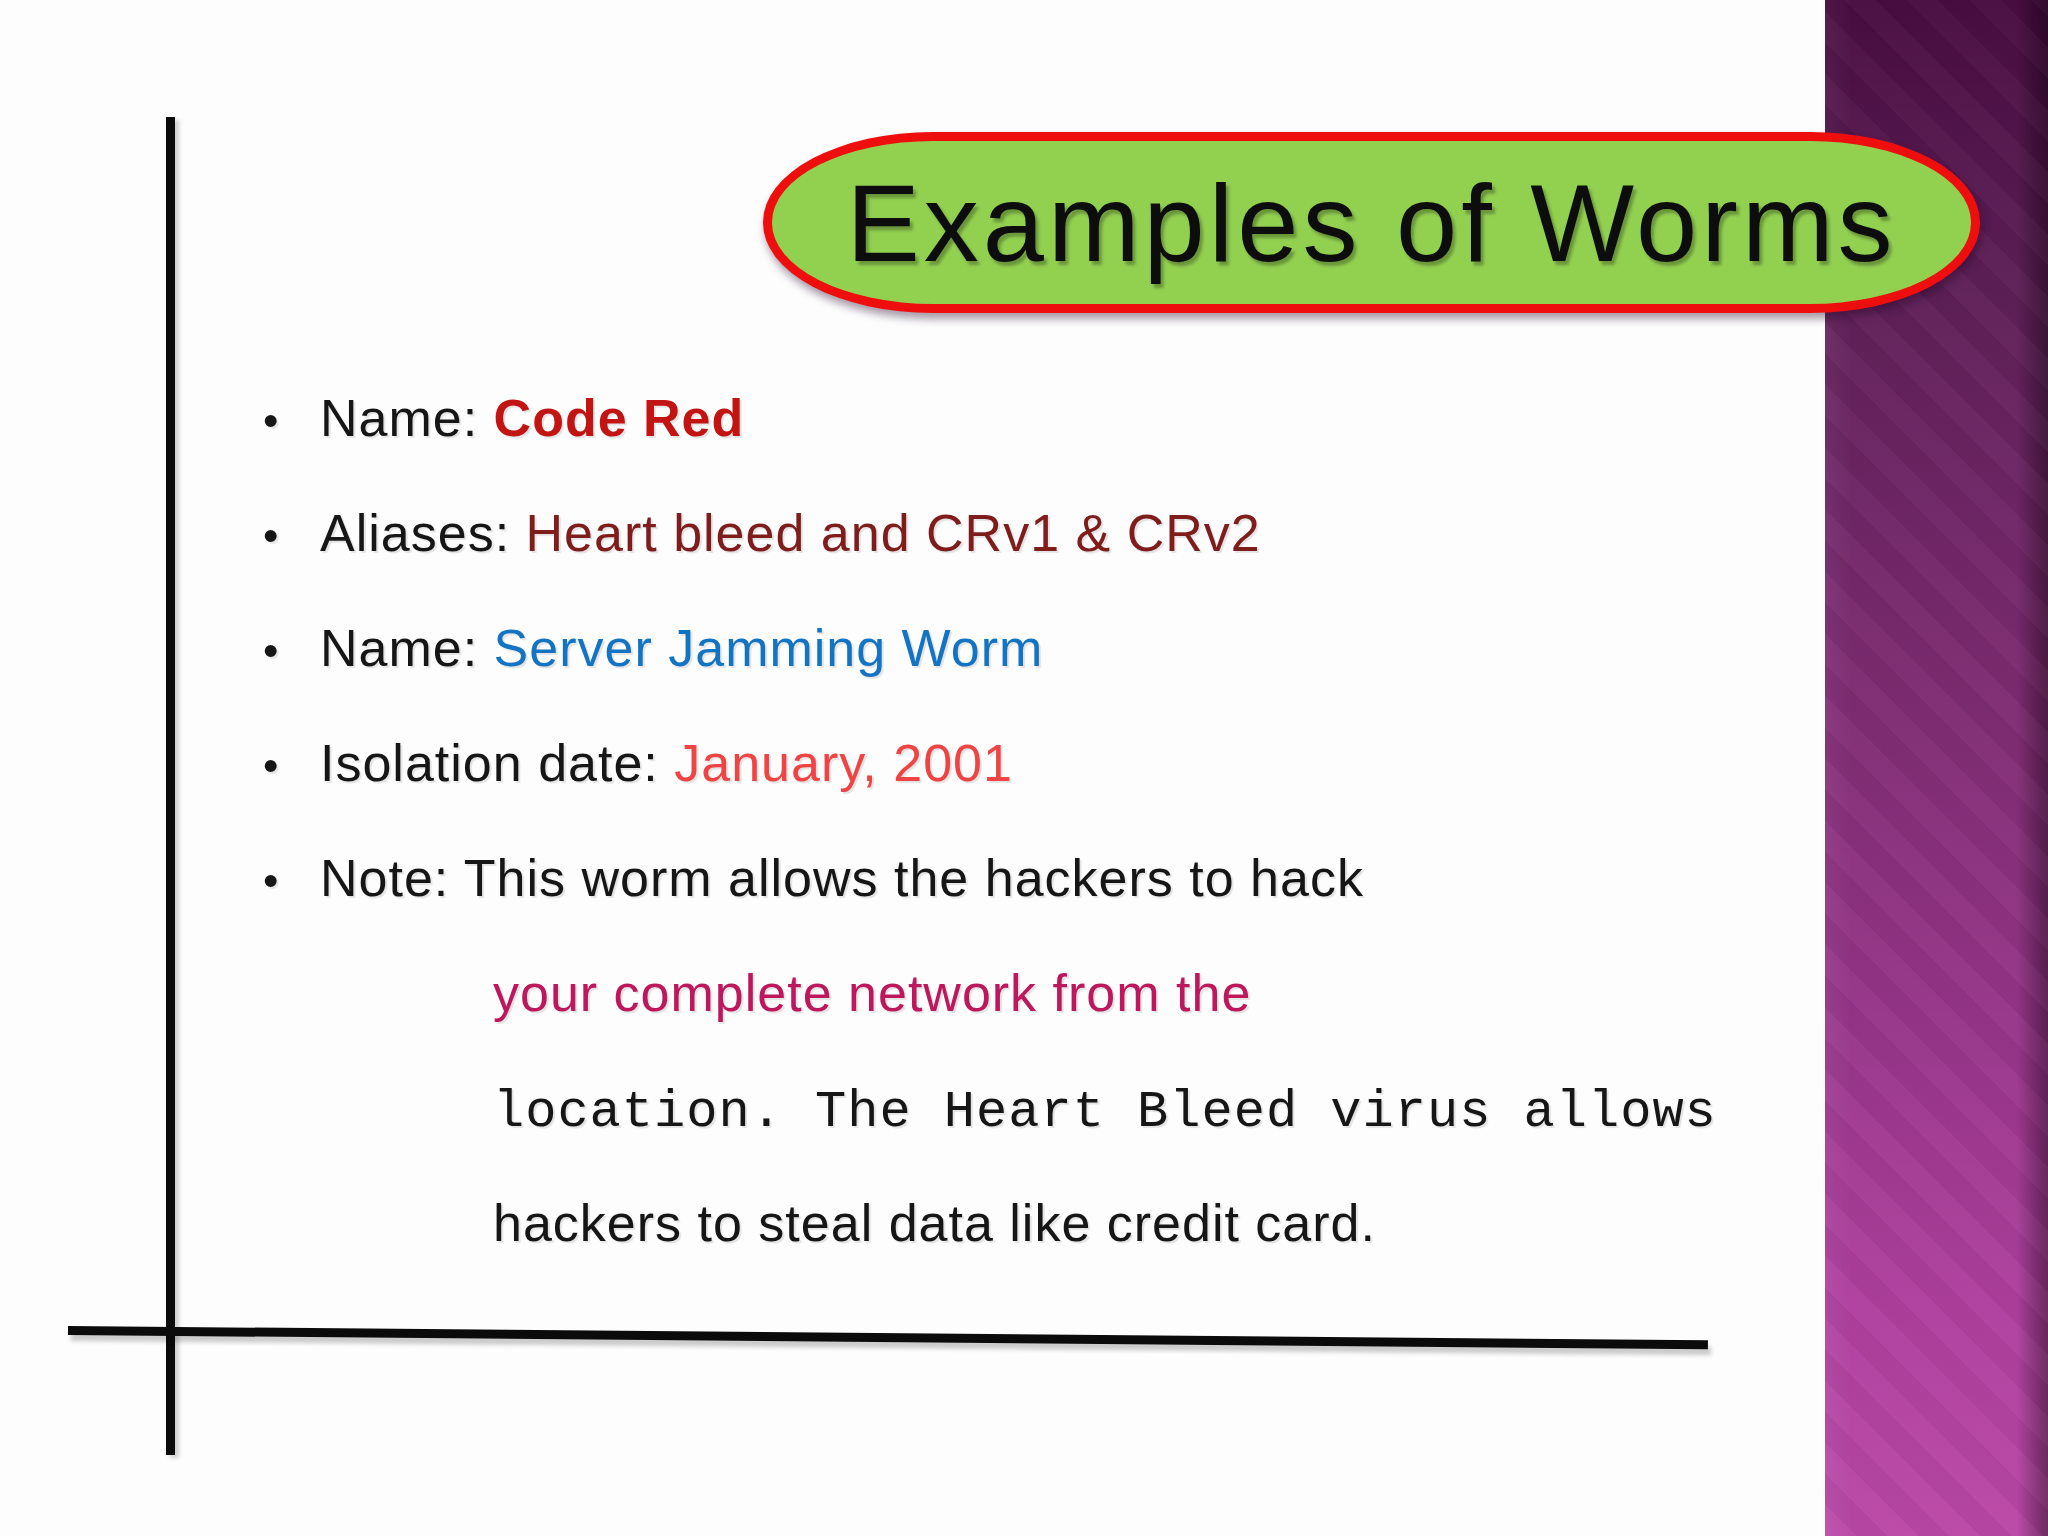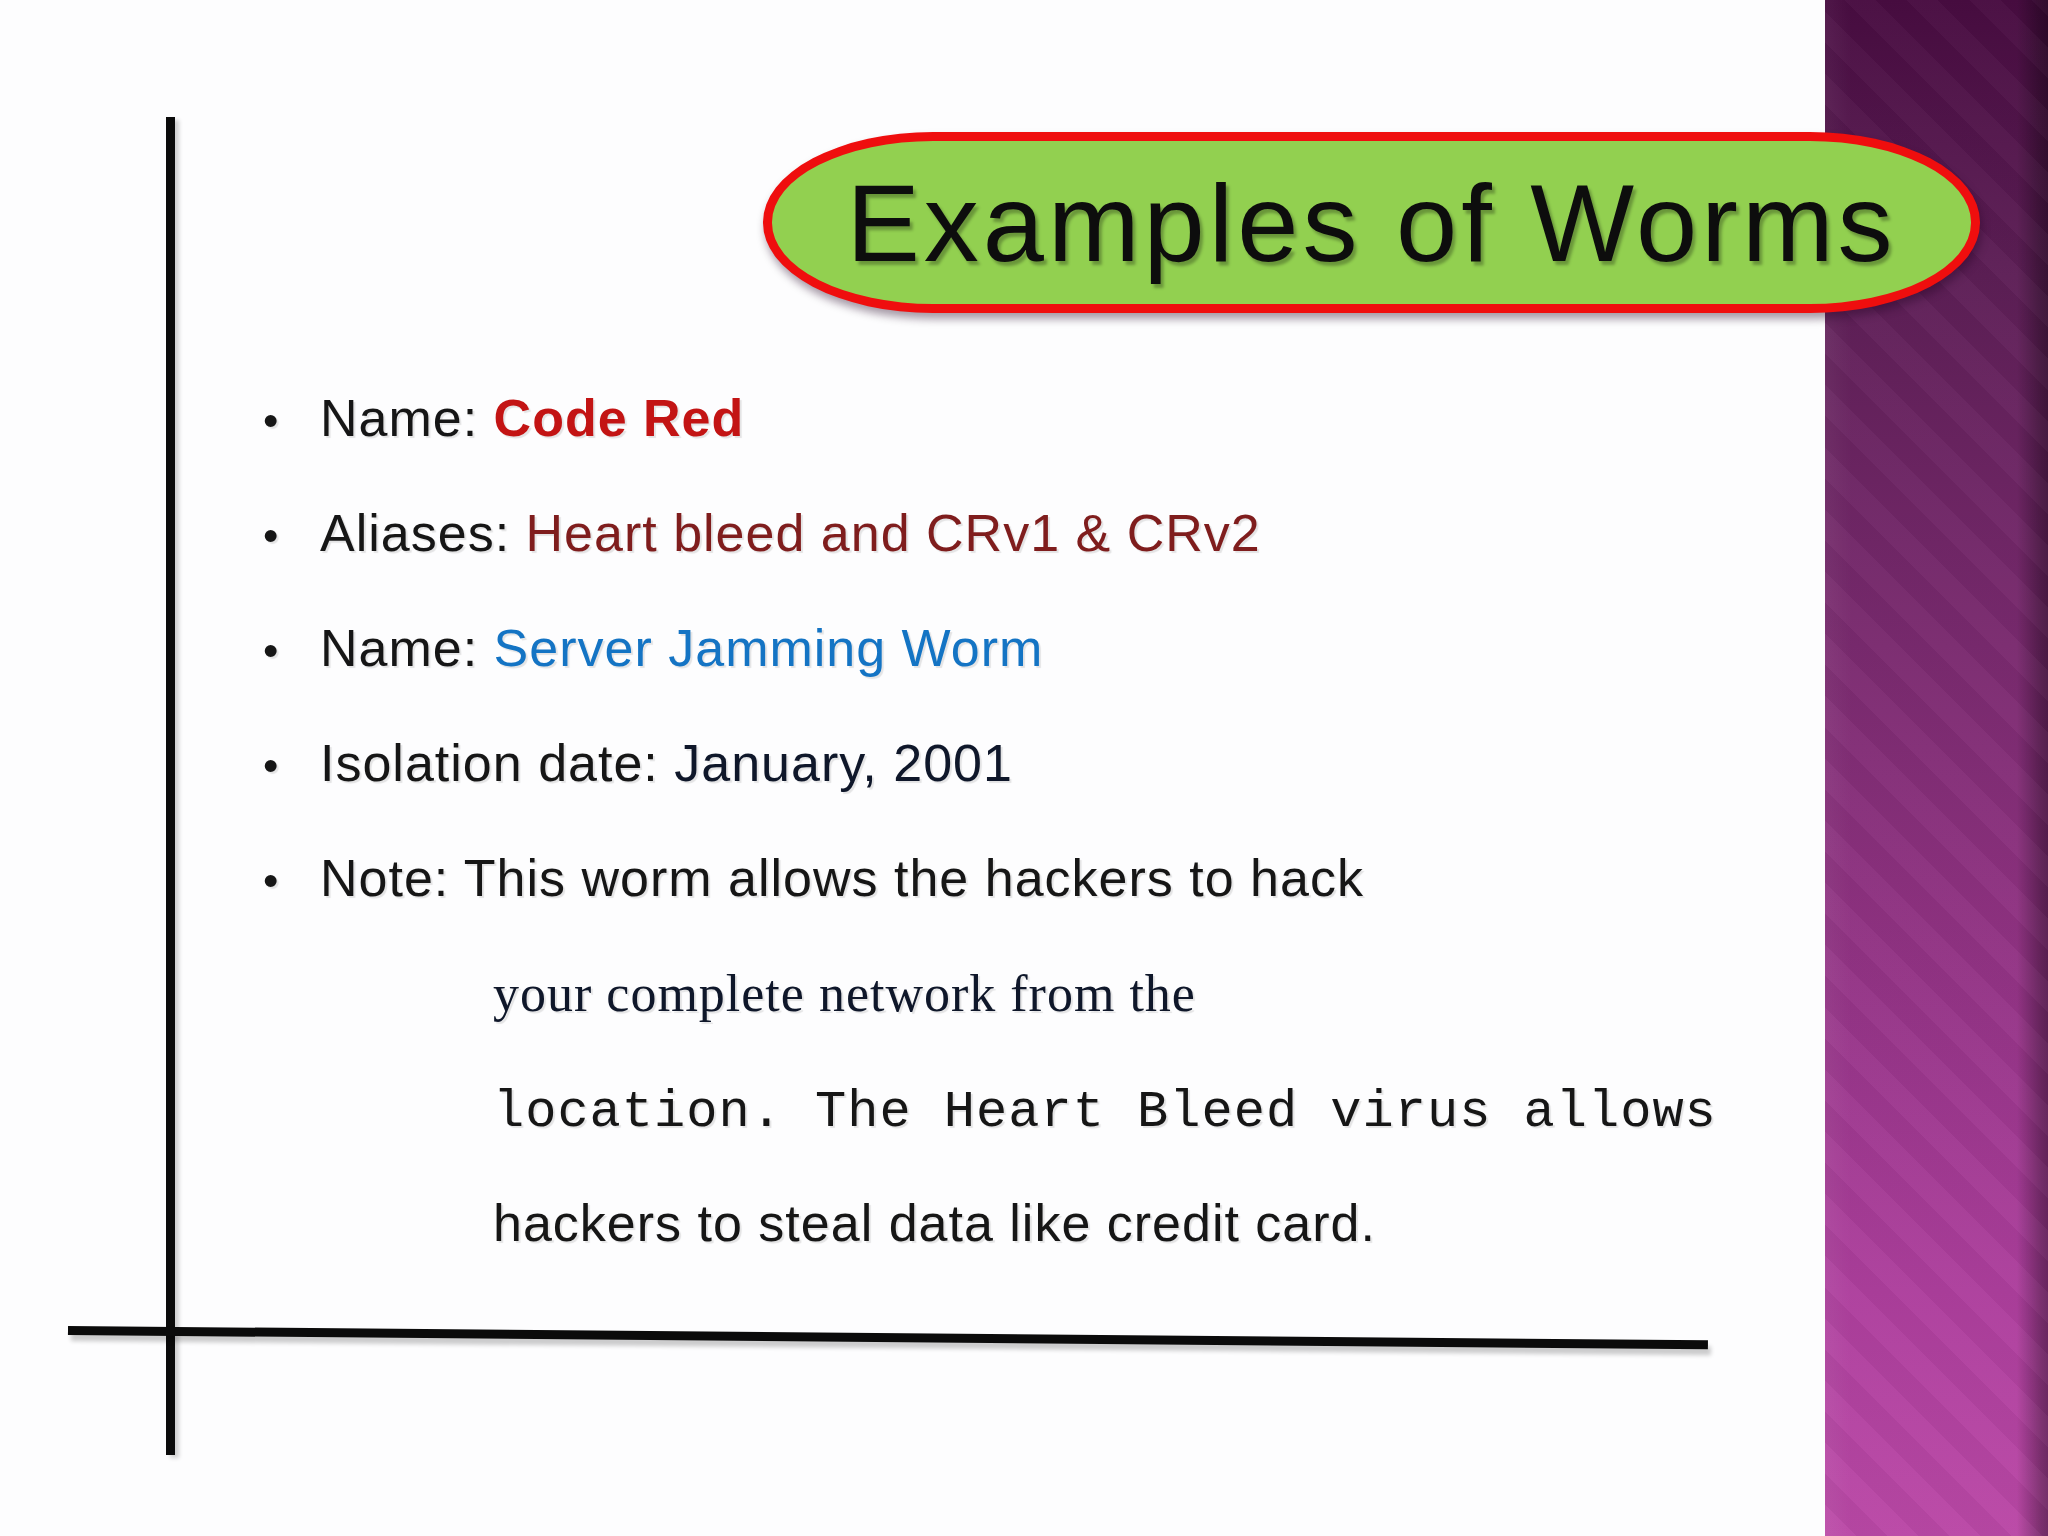--- a/index.html
+++ b/index.html
@@ -96,19 +96,19 @@
   <div class="hline"></div>
 
   <div class="title-oval">
     <span class="title-text">Examples of Worms</span>
   </div>
 
   <div class="bullets">
       <div class="row"><span class="bullet-glyph">•</span><span style="color: rgb(22, 22, 22);">Name: </span><span class="seg-bold" style="color: rgb(195, 20, 20);">Code Red</span></div>
       <div class="row"><span class="bullet-glyph">•</span><span style="color: rgb(22, 22, 22);">Aliases: </span><span style="color: #7f1d1d;">Heart bleed and CRv1 &amp; CRv2</span></div>
       <div class="row"><span class="bullet-glyph">•</span><span style="color: rgb(22, 22, 22);">Name: </span><span style="color: rgb(20, 116, 196);">Server Jamming Worm</span></div>
-      <div class="row"><span class="bullet-glyph">•</span><span style="color: rgb(22, 22, 22); text-align: center;">Isolation date: </span><span style="color: #0f172a; margin-top: 36px;">January, 2001</span></div>
+      <div class="row"><span class="bullet-glyph">•</span><span style="color: rgb(22, 22, 22); text-align: center;">Isolation date: </span><span style="color: #ef4444; margin-top: 36px;">January, 2001</span></div>
       <div class="row"><span class="bullet-glyph">•</span><span style="color: rgb(22, 22, 22);">Note: This worm allows the hackers to hack</span></div>
-      <div class="row cont"><span style="color: #0f172a; font-family: Liberation Serif, serif;">your complete network from the</span></div>
+      <div class="row cont"><span style="color: #be185d;">your complete network from the</span></div>
       <div class="row cont"><span style="color: rgb(22, 22, 22); font-family: Liberation Mono, monospace;">location. The Heart Bleed virus allows</span></div>
       <div class="row cont"><span style="color: rgb(22, 22, 22);">hackers to steal data like credit card.</span></div>
     </div>
 </div>
 
 </body></html>

